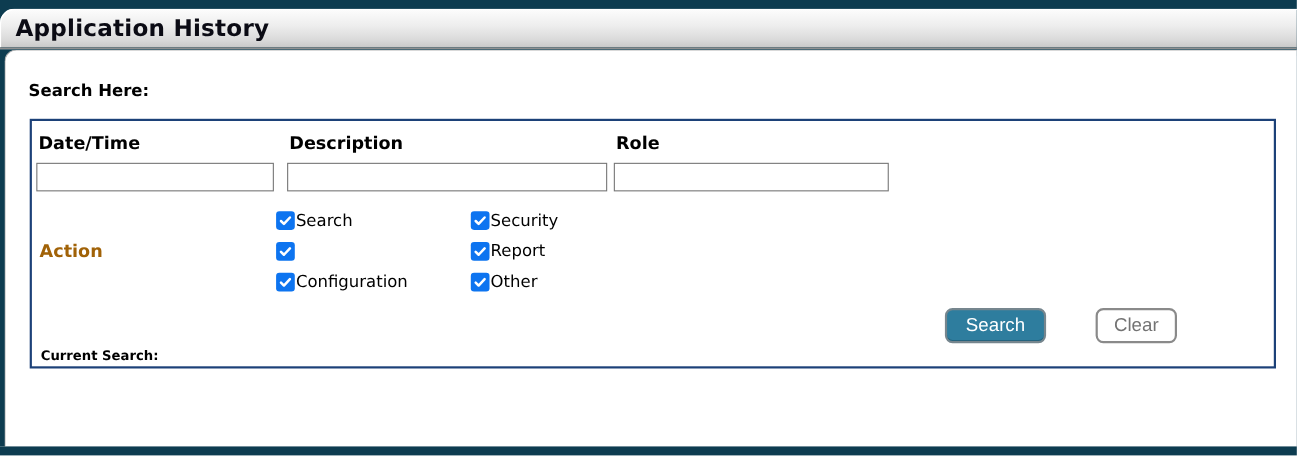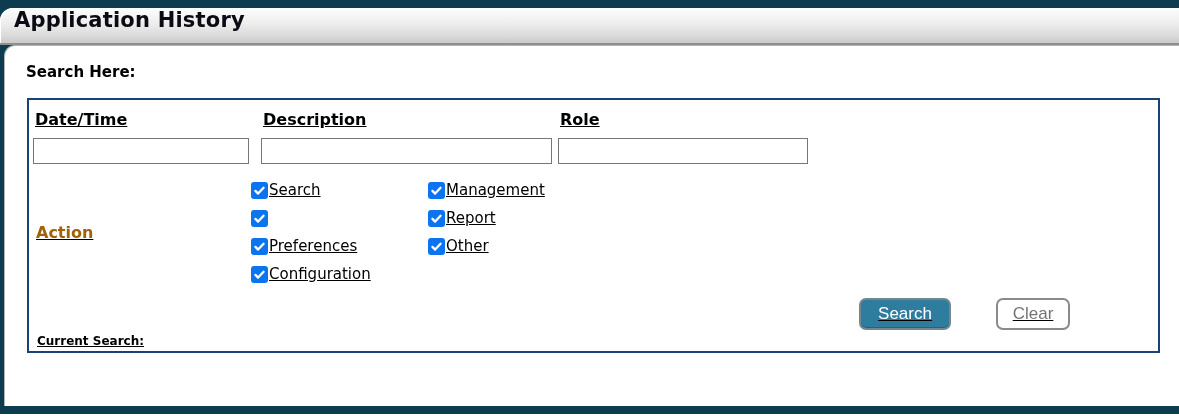--- a/index.html
+++ b/index.html
@@ -10,44 +10,43 @@
     font-family: "DejaVu Sans", sans-serif;
   }
   
   .chrome-top { background: #0d3c50; padding-top: 8px; }
   .title-tab {
     height: 37px;
     background: linear-gradient(#fdfdfd, #ededed 45%, #dadada 80%, #c9c9c9);
     border-top-left-radius: 13px;
     border-bottom: 2px solid #8f8f8f;
     box-shadow: inset 1px 1px 0 #ffffff;
-    display: flex; align-items: flex-start;
+    display: flex; align-items: center;
     padding-left: 14px;
   }
   .page-title {
     margin: 0; font-size: 21px; font-weight: bold; color: #0b0b14;
     letter-spacing: 0.2px;
   }
   
   .mid { background: #0d3c50; height: 361px; }
   .panel {
     margin-left: 4px; height: 100%; background: #ffffff;
     border-top-left-radius: 11px;
     border-top: 1px solid #b2b2b2; border-left: 1px solid #b2b2b2;
     padding-top: 1px;
   }
   .search-heading {
-    margin: 16px 0 0 21px; font-size: 15px; font-weight: bold; color: #000;
+    margin: 26px 0 0 21px; font-size: 15px; font-weight: bold; color: #000;
   }
   
   .search-box {
     margin: 17px 19px 0 22px;
     border: 2px solid #1c4178;
     padding: 8px 0 2px 2px;
-    text-decoration: underline;
   }
   .fields-row { display: flex; padding-left: 2px; }
   .field-group { display: flex; flex-direction: column; }
   .fg1 { width: 228px; }
   .fg2 { width: 297px; }
   .fg3 { width: 252px; }
   .field-label { font-size: 16px; font-weight: bold; color: #000; padding: 2px 0 9px 2px; }
   .field-input {
     height: 26px; border: 1px solid #767676; border-radius: 0;
     font-size: 15px; font-family: "Liberation Sans", sans-serif; padding: 0 4px;
@@ -139,40 +138,32 @@
                   <path d="M3 8.5 L6.3 11.8 L13 4.6" stroke="#ffffff" stroke-width="2.8" fill="none" stroke-linecap="round" stroke-linejoin="round"></path>
                 </svg>
               </span>
           </label>
           <label class="cb-item">
             <span class="cb">
                 <svg width="13" height="13" viewBox="0 0 16 16">
                   <path d="M3 8.5 L6.3 11.8 L13 4.6" stroke="#ffffff" stroke-width="2.8" fill="none" stroke-linecap="round" stroke-linejoin="round"></path>
                 </svg>
               </span>
-            <span class="cb-text">Preferences</span>
-          </label>
-          <label class="cb-item">
-            <span class="cb">
-                <svg width="13" height="13" viewBox="0 0 16 16">
-                  <path d="M3 8.5 L6.3 11.8 L13 4.6" stroke="#ffffff" stroke-width="2.8" fill="none" stroke-linecap="round" stroke-linejoin="round"></path>
-                </svg>
-              </span>
             <span class="cb-text">Configuration</span>
           </label>
         </div>
 
         <div class="cb-col">
           <label class="cb-item">
             <span class="cb">
                 <svg width="13" height="13" viewBox="0 0 16 16">
                   <path d="M3 8.5 L6.3 11.8 L13 4.6" stroke="#ffffff" stroke-width="2.8" fill="none" stroke-linecap="round" stroke-linejoin="round"></path>
                 </svg>
               </span>
-            <span class="cb-text">Management</span>
+            <span class="cb-text">Security</span>
           </label>
           <label class="cb-item">
             <span class="cb">
                 <svg width="13" height="13" viewBox="0 0 16 16">
                   <path d="M3 8.5 L6.3 11.8 L13 4.6" stroke="#ffffff" stroke-width="2.8" fill="none" stroke-linecap="round" stroke-linejoin="round"></path>
                 </svg>
               </span>
             <span class="cb-text">Report</span>
           </label>
           <label class="cb-item">

